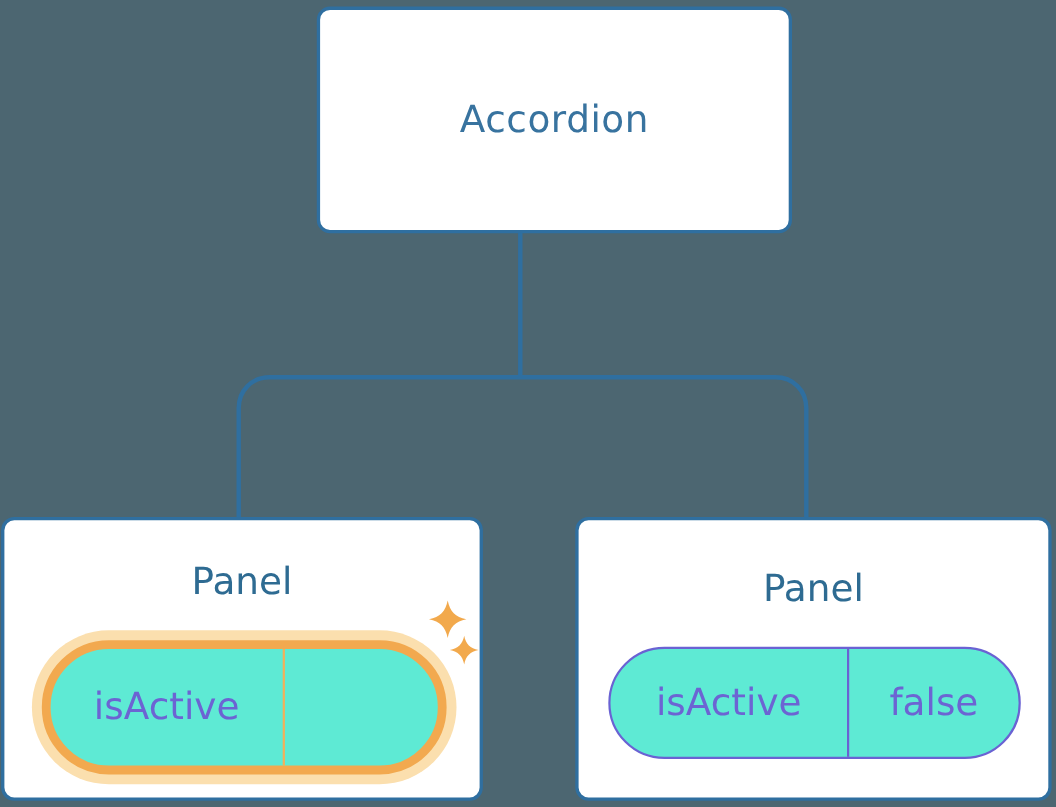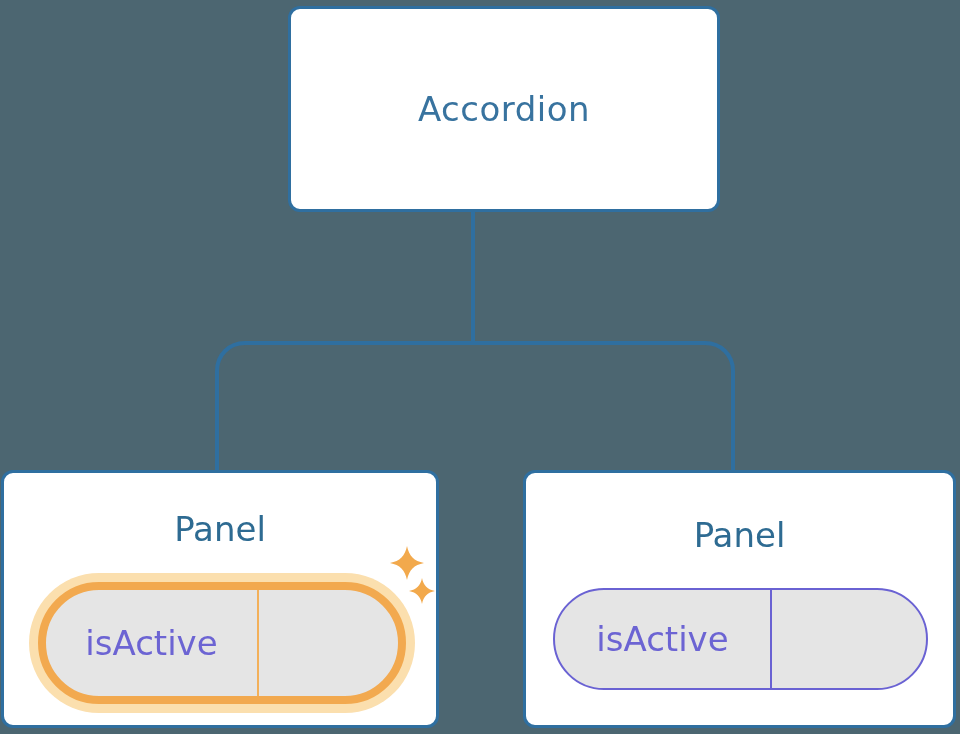--- a/index.html
+++ b/index.html
@@ -51,21 +51,21 @@
     font-size: 34px;
     font-weight: 500;
     color: #2e6b92;
   }
   .panel-left  .panel-title { top: 36px; }
   .panel-right .panel-title { top: 42px; }
 
   .pill {
     position: absolute;
     box-sizing: border-box;
-    background: #e5e5e5;
+    background: #5eead4;
     display: flex;
     align-items: stretch;
   }
   .pill-active {
     left: 34px; top: 109px;
     width: 368px; height: 122px;
     border: 8px solid #f2a94f;
     border-radius: 61px;
     box-shadow: 0 0 0 9px #fbdfae;
   }
@@ -129,16 +129,17 @@
       <path fill="#f2a94c" d="M32 32 C33.5 39.5 37.5 43.5 45 45 C37.5 46.5 33.5 50.5 32 58 C30.5 50.5 26.5 46.5 19 45 C26.5 43.5 30.5 39.5 32 32 Z"></path>
     </svg>
   </div>
 
   <div class="node panel-node panel-right">
     <div class="panel-title">Panel</div>
 
     <div class="pill pill-inactive">
       <div class="pill-cell cell-name">isActive</div>
       <div class="pill-divider"></div>
+      <div class="pill-cell cell-value">false</div>
     </div>
   </div>
 
 </div>
 
 </body></html>

